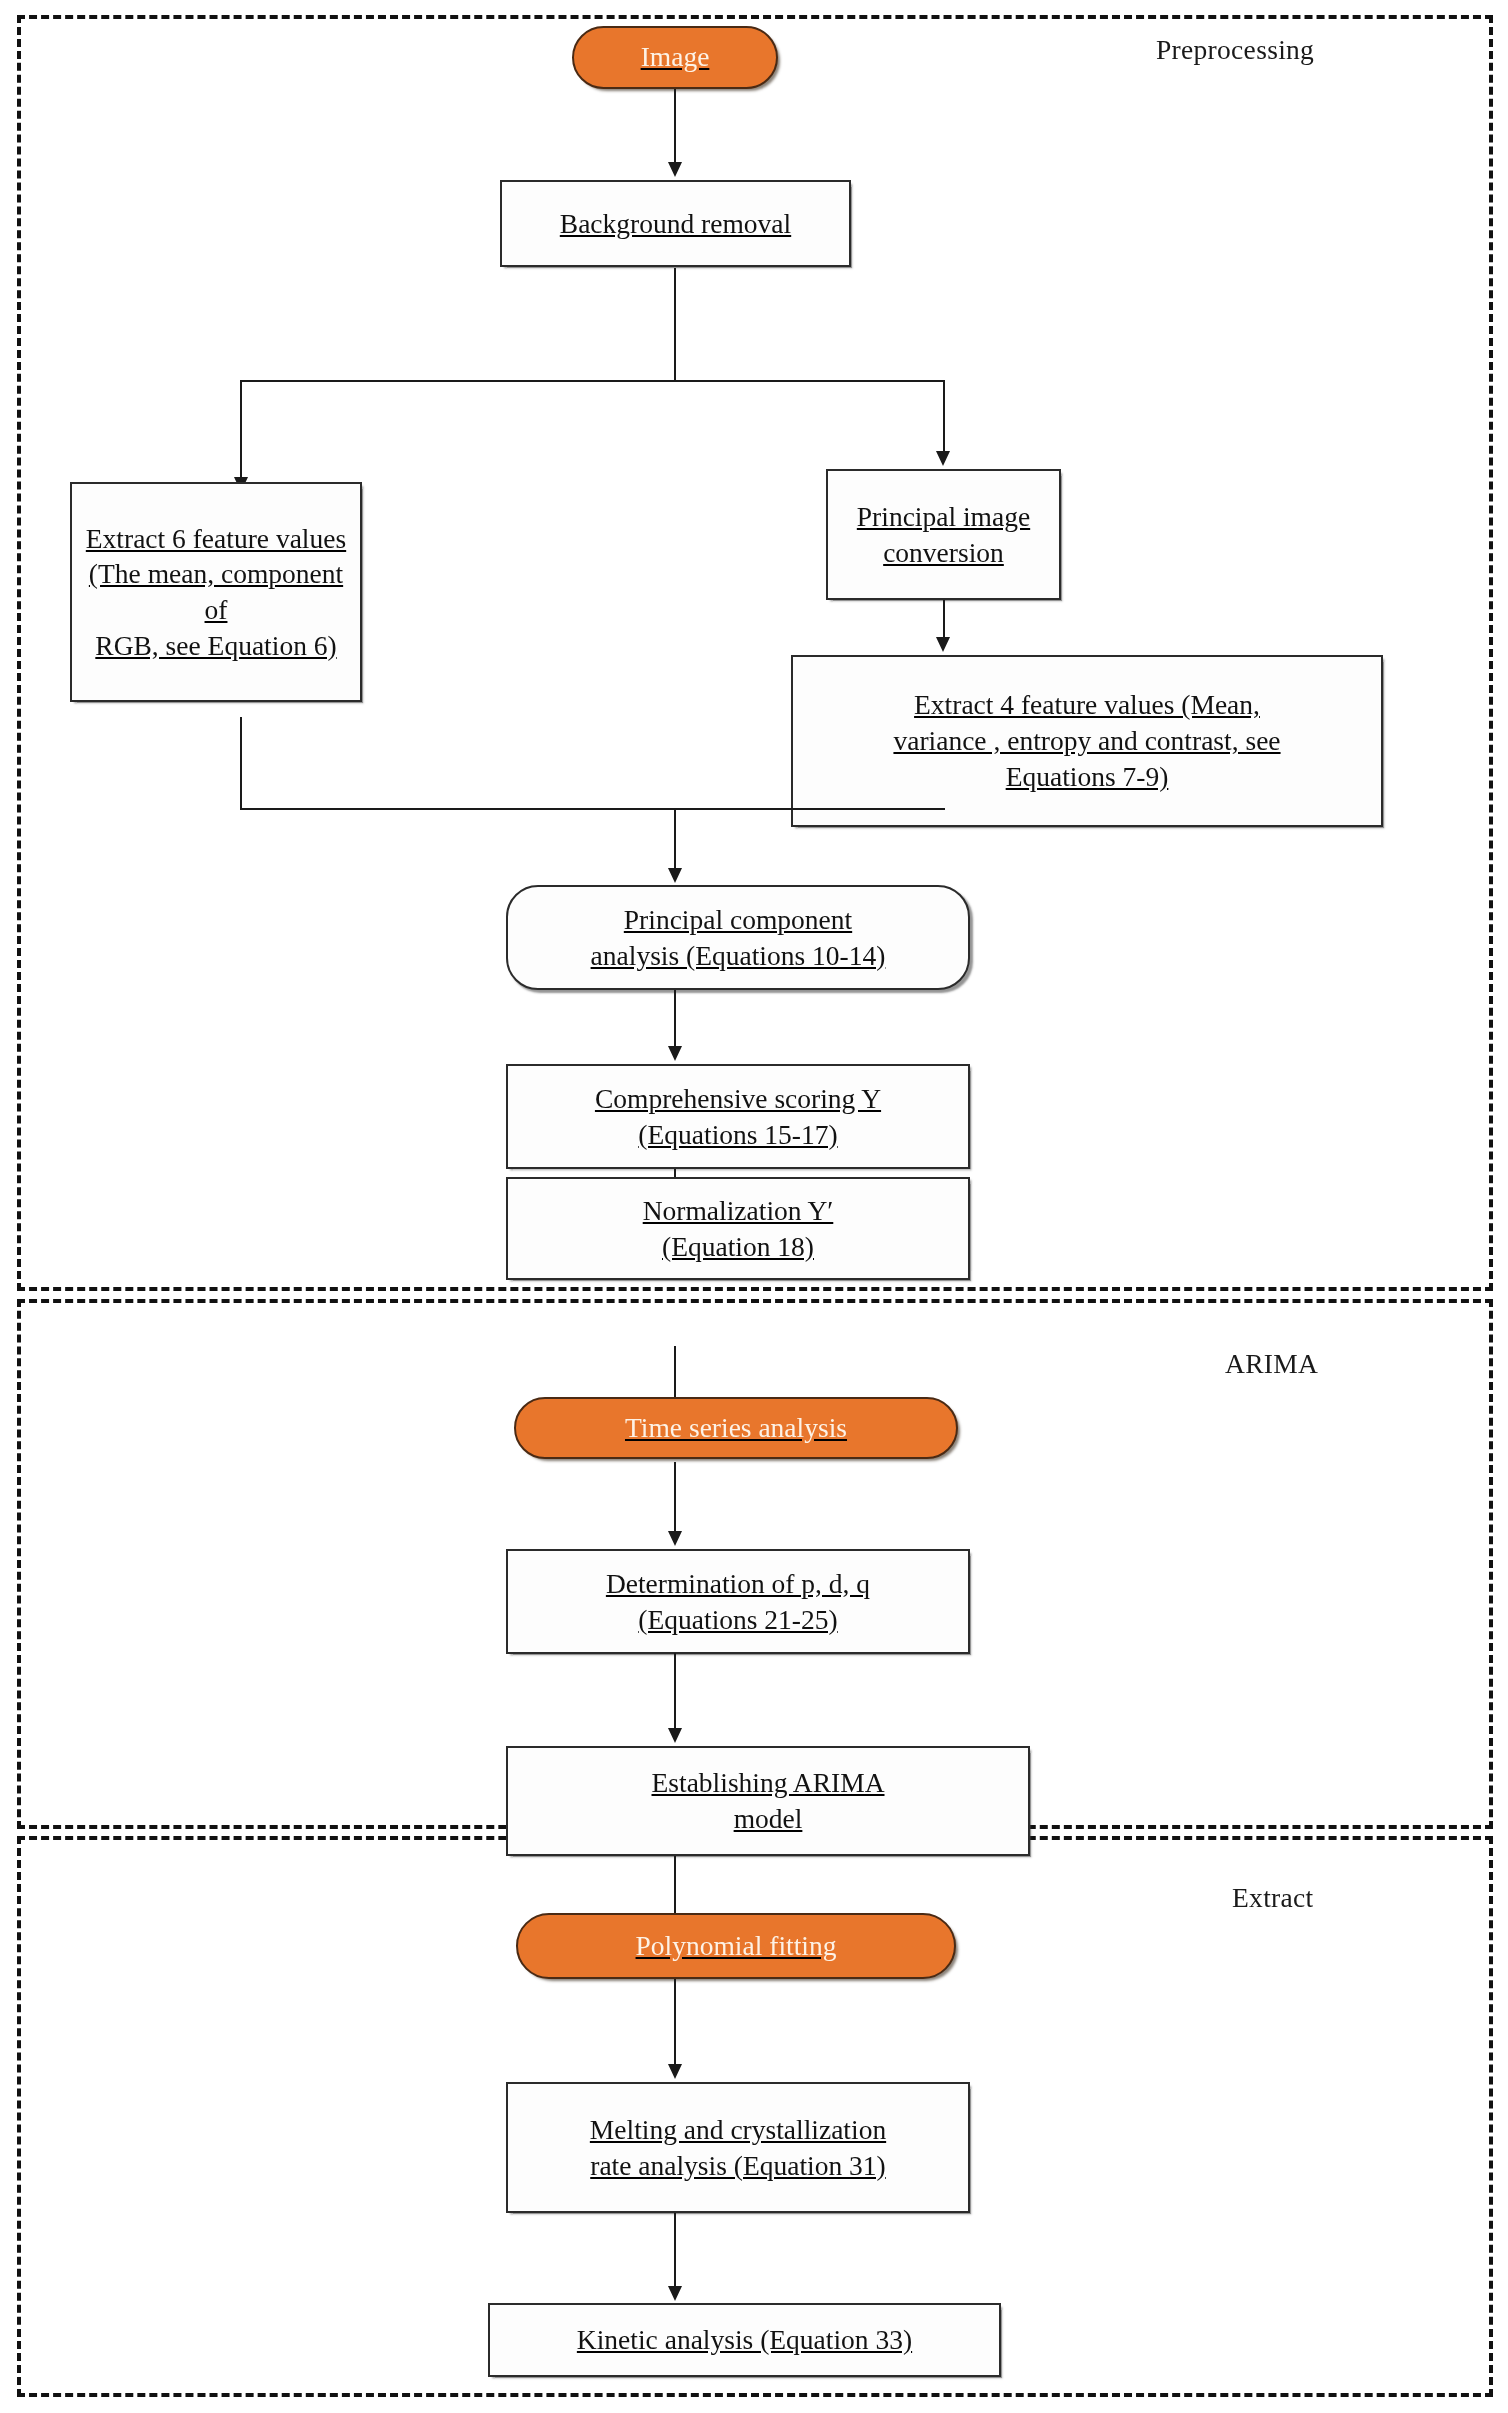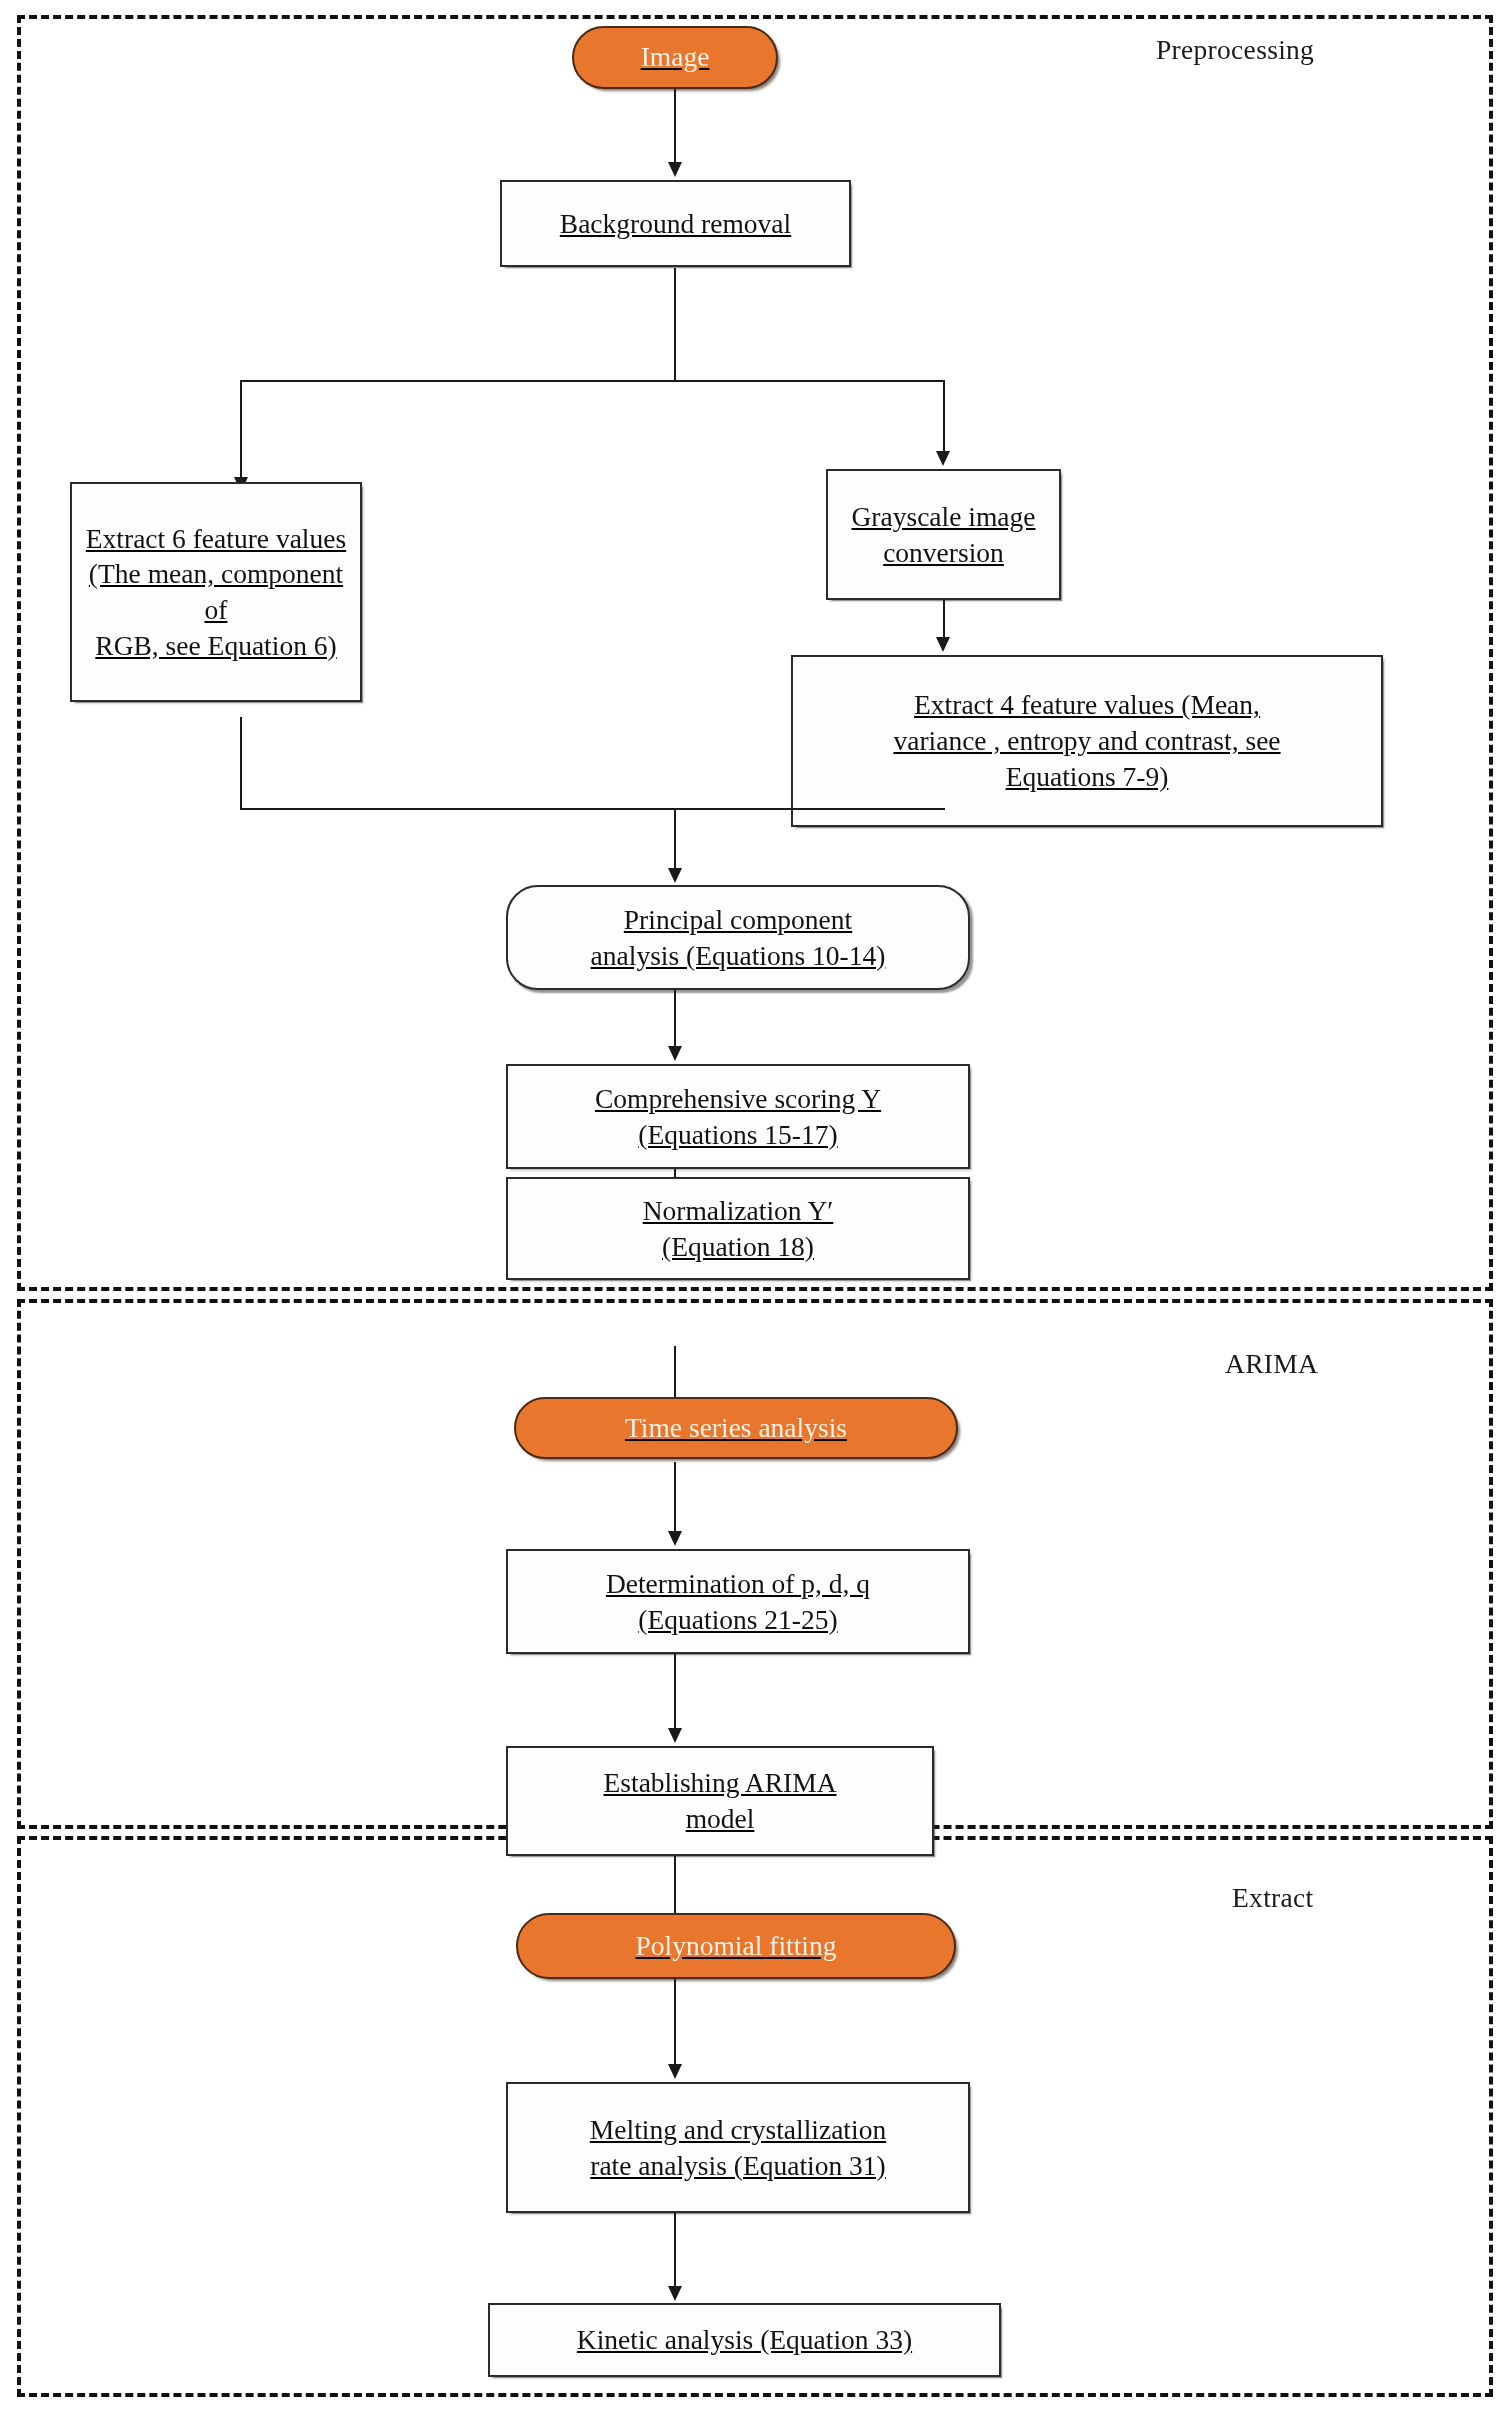--- a/index.html
+++ b/index.html
@@ -129,21 +129,21 @@
   <div class="node rect" style="left:70px; top:482px; width:292px; height:220px;">
     <div class="node-text">
       <div>Extract 6 feature values</div>
       <div>(The mean, component of</div>
       <div>RGB, see Equation 6)</div>
     </div>
   </div>
 
   <div class="node rect" style="left:826px; top:469px; width:235px; height:131px;">
     <div class="node-text">
-      <div>Grayscale image</div>
+      <div>Principal image</div>
       <div>conversion</div>
     </div>
   </div>
 
   <div class="vline" style="left:943px; top:600px; height:41px;"></div>
   <div class="arrowhead" style="left:936px; top:637px;"></div>
 
   <div class="node rect" style="left:791px; top:655px; width:592px; height:172px;">
     <div class="node-text">
       <div>Extract 4 feature values (Mean,</div>
@@ -205,21 +205,21 @@
   <div class="node rect" style="left:506px; top:1549px; width:464px; height:105px;">
     <div class="node-text">
       <div>Determination of p, d, q</div>
       <div>(Equations 21-25)</div>
     </div>
   </div>
 
   <div class="vline" style="left:674px; top:1653px; height:79px;"></div>
   <div class="arrowhead" style="left:668px; top:1728px;"></div>
 
-  <div class="node rect" style="left:506px; top:1746px; width:428px; height:110px;">
+  <div class="node rect" style="left:506px; top:1746px; width:524px; height:110px;">
     <div class="node-text">
       <div>Establishing ARIMA</div>
       <div>model</div>
     </div>
   </div>
 
   <div class="vline" style="left:674px; top:1856px; height:86px;"></div>
   <div class="arrowhead" style="left:668px; top:1938px;"></div>
 
   <div class="node pill" style="left:516px; top:1913px; width:440px; height:66px;">

